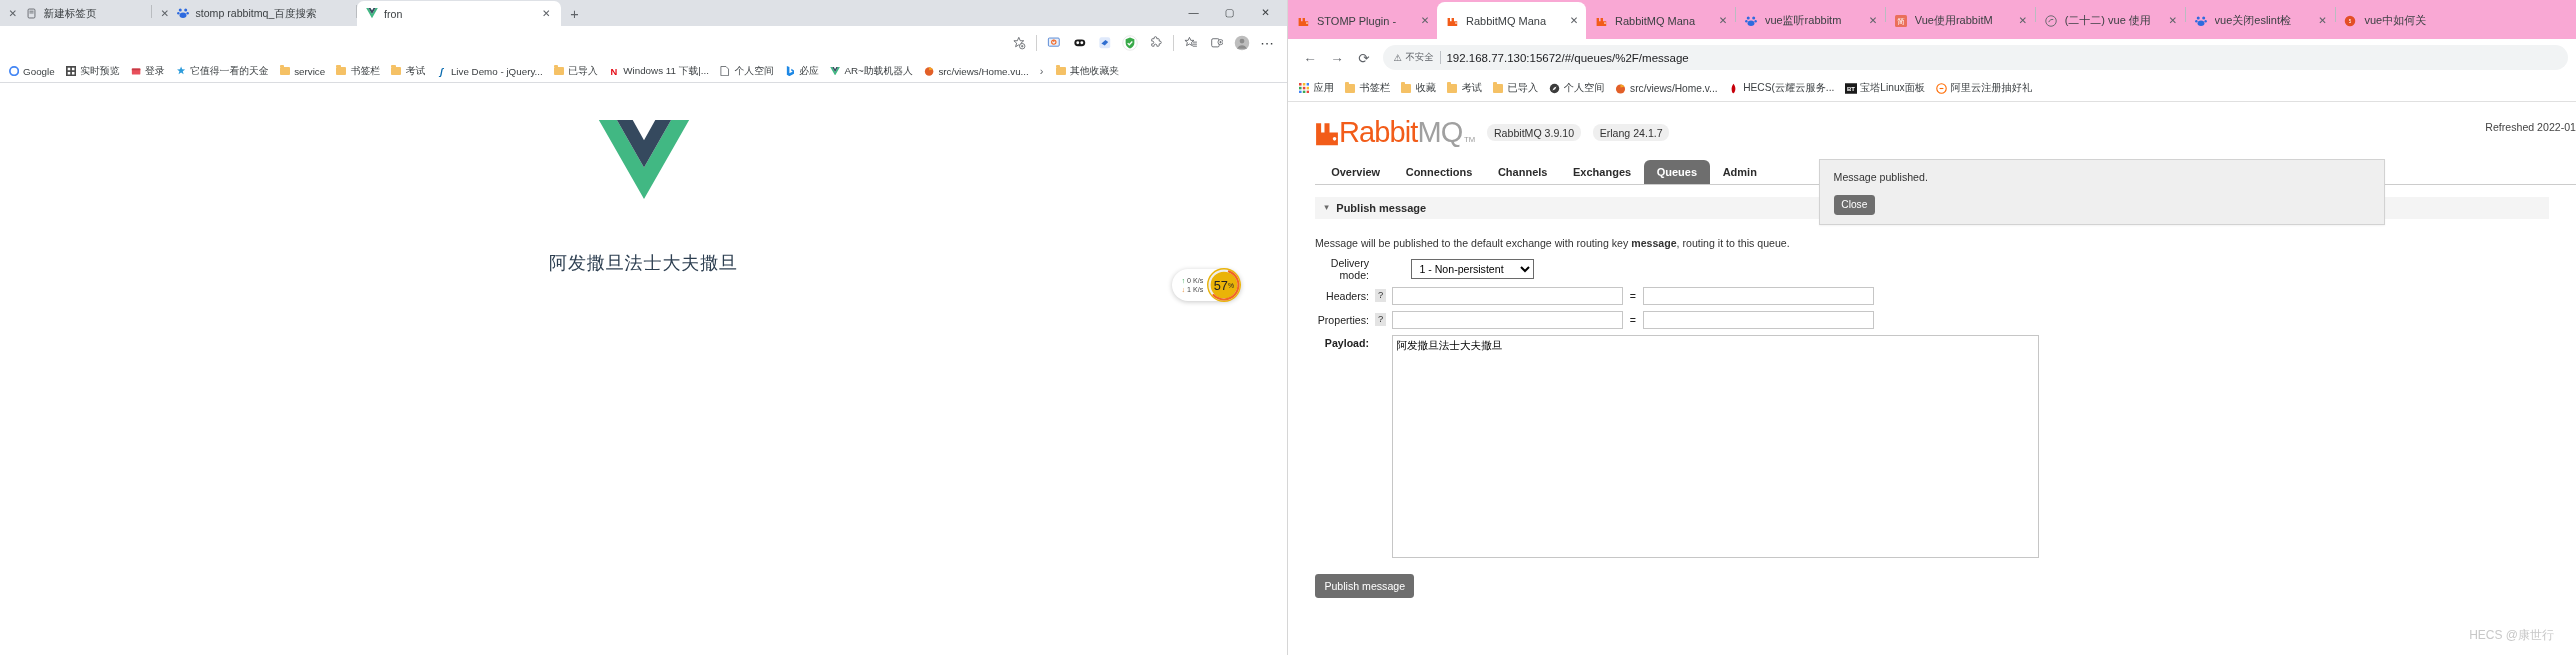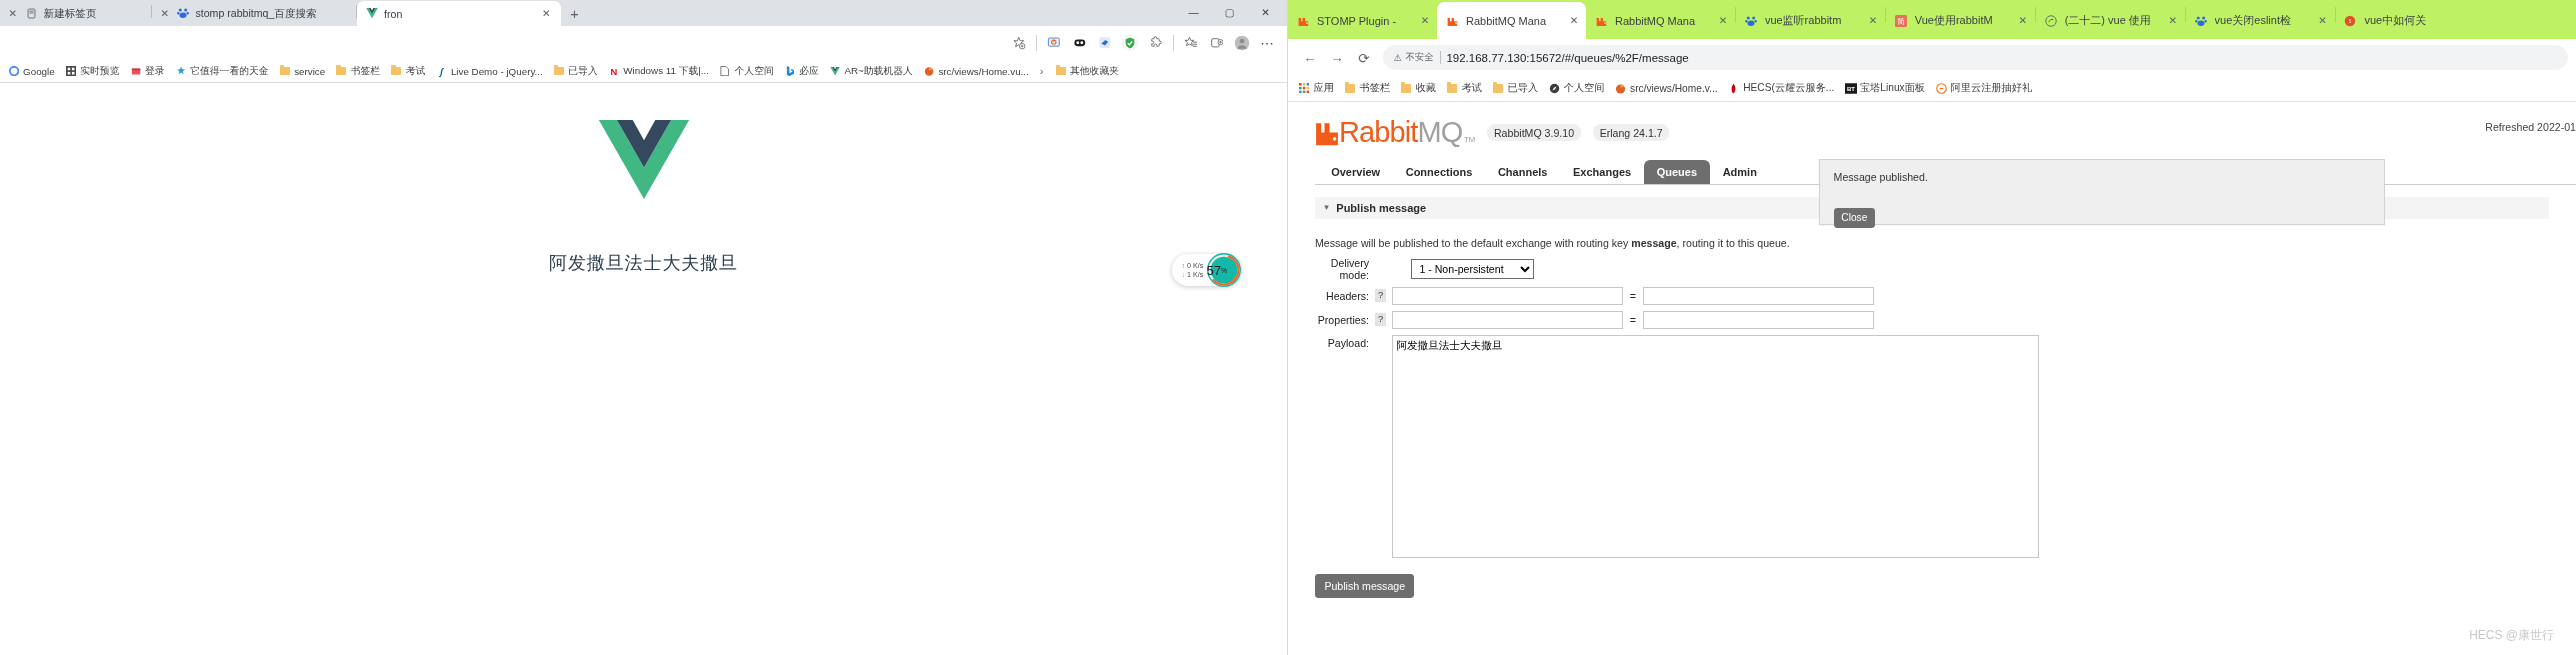--- a/index.html
+++ b/index.html
@@ -46,36 +46,36 @@
   .bk-folder:before { content:""; position:absolute; top:-2.1px; left:0; width:4.3px; height:2.6px;
                background:#f5c165; border-radius:0.9px 0.9px 0 0; }
   .bk-overflow { font-size:11px; color:#5f6368; padding:0 6px; }
 
   .w1-page { position:absolute; top:84px; left:0; right:0; bottom:0; background:#fff; }
   .vue-wrap { position:absolute; left:0; right:0; top:36px; text-align:center; }
   .vue-logo { width:92px; height:79px; display:inline-block; }
   .vue-text { margin-top:49px; font-size:18px; color:#2c3e50; letter-spacing:0.9px; }
 
   
-  .perf { position:absolute; left:1172px; top:254px; height:32px; display:flex;
+  .perf { position:absolute; left:1172px; top:269px; height:32px; display:flex;
           align-items:center; background:#fff; border-radius:16px;
           box-shadow:0 0.9px 5.1px rgba(0,0,0,.22); padding-left:9.4px; z-index:40; }
   .perf-rates { font-size:7.2px; line-height:9.4px; color:#4a4a4a; padding-right:5.1px; }
   .perf-rates .up { color:#32a852; }
   .perf-rates .dn { color:#e8903a; }
   .perf-ring { position:relative; width:34px; height:34px; margin-left:-1.7px;
-               border-radius:50%; background:#14b8a6; display:flex; align-items:center;
-               justify-content:flex-start; }
+               border-radius:50%; background:#eab308; display:flex; align-items:center;
+               justify-content:center; }
   .perf-ring svg { position:absolute; inset:0; }
   .perf-num { font-size:12.8px; color:#222; position:relative; z-index:2; }
 
   
   .win2 { width:1288px; height:656px; position:relative; background:#fff; overflow:hidden; }
 
-  .w2-tabstrip { height:39px; background:#bef264; display:flex; align-items:flex-end; }
+  .w2-tabstrip { height:39px; background:#f9a8d4; display:flex; align-items:flex-end; }
   .w2-tab { height:37px; display:flex; align-items:center; gap:6.8px; padding:0 7.7px;
             font-size:11px; color:#3c4043; border-radius:7.7px 7.7px 0 0; white-space:nowrap;
             max-width:149px; overflow:hidden; }
   .w2-tab.active { background:#fff; }
   .w2-tab .f { width:14.5px; height:14.5px; flex:0 0 auto; display:inline-flex;
                align-items:center; justify-content:center; }
   .w2-tab .tl { overflow:hidden; text-overflow:clip; flex:1 1 auto; }
   .w2-tab .x { font-size:10.2px; color:#5f6368; flex:0 0 auto; }
   .w2-sep { width:0.9px; height:15.3px; background:#b9bcc0; align-self:center; margin-bottom:10.2px; }
 
@@ -132,21 +132,21 @@
   textarea.payload { width:647px; height:223px; border:0.9px solid #c6c6c6; resize:none;
                      font-family:"Liberation Sans", sans-serif; font-size:10.6px;
                      padding:2.6px 3.4px; line-height:1.35; }
   .pubbtn { margin-top:10.2px; margin-left:0px; background:#6e6e6e; color:#fff; border:none;
             font-size:10.6px; padding:6px 9.4px; border-radius:3.4px; }
 
   .dialog { position:absolute; left:531px; top:55px; width:566px; height:66px;
             background:#efefef; border:0.9px solid #d2d2d2; z-index:30;
             box-shadow:0 0.9px 1.7px rgba(0,0,0,.05); padding:11px 13.6px; }
   .dialog .msg { font-size:10.6px; color:#333; }
-  .dialog .closebtn { margin-top:25px; background:#6e6e6e; color:#fff; border:none;
+  .dialog .closebtn { margin-top:12px; background:#6e6e6e; color:#fff; border:none;
                       font-size:10.2px; padding:4.3px 7.7px; border-radius:3.4px; }
 
   .csdn { position:absolute; right:22px; bottom:12px; font-size:12px; color:#c8c8c8; }
 </style>
 </head>
 <body>
 
 <div id="root">
 
   <div class="win1">
@@ -661,21 +661,21 @@
             <input class="txt" type="text" value="" style="">
           </div>
           <div class="frow">
             <span class="flabel">Properties:</span>
             <span class="qmark">?</span>
             <input class="txt" type="text" value="" style="">
             <span class="eq">=</span>
             <input class="txt" type="text" value="" style="">
           </div>
           <div class="frow" style="align-items:flex-start;">
-            <span class="flabel" style="padding-top:2.6px;">Payload:</span>
+            <span class="flabel" style="padding-top:2.6px;font-weight:bold;">Payload:</span>
             <span style="width:17px"></span>
             <textarea class="payload" style="">阿发撒旦法士大夫撒旦</textarea>
           </div>
           <button class="pubbtn">Publish message</button>
         </div>
 
         <div class="dialog">
           <div class="msg">Message published.</div>
           <button class="closebtn">Close</button>
         </div>

